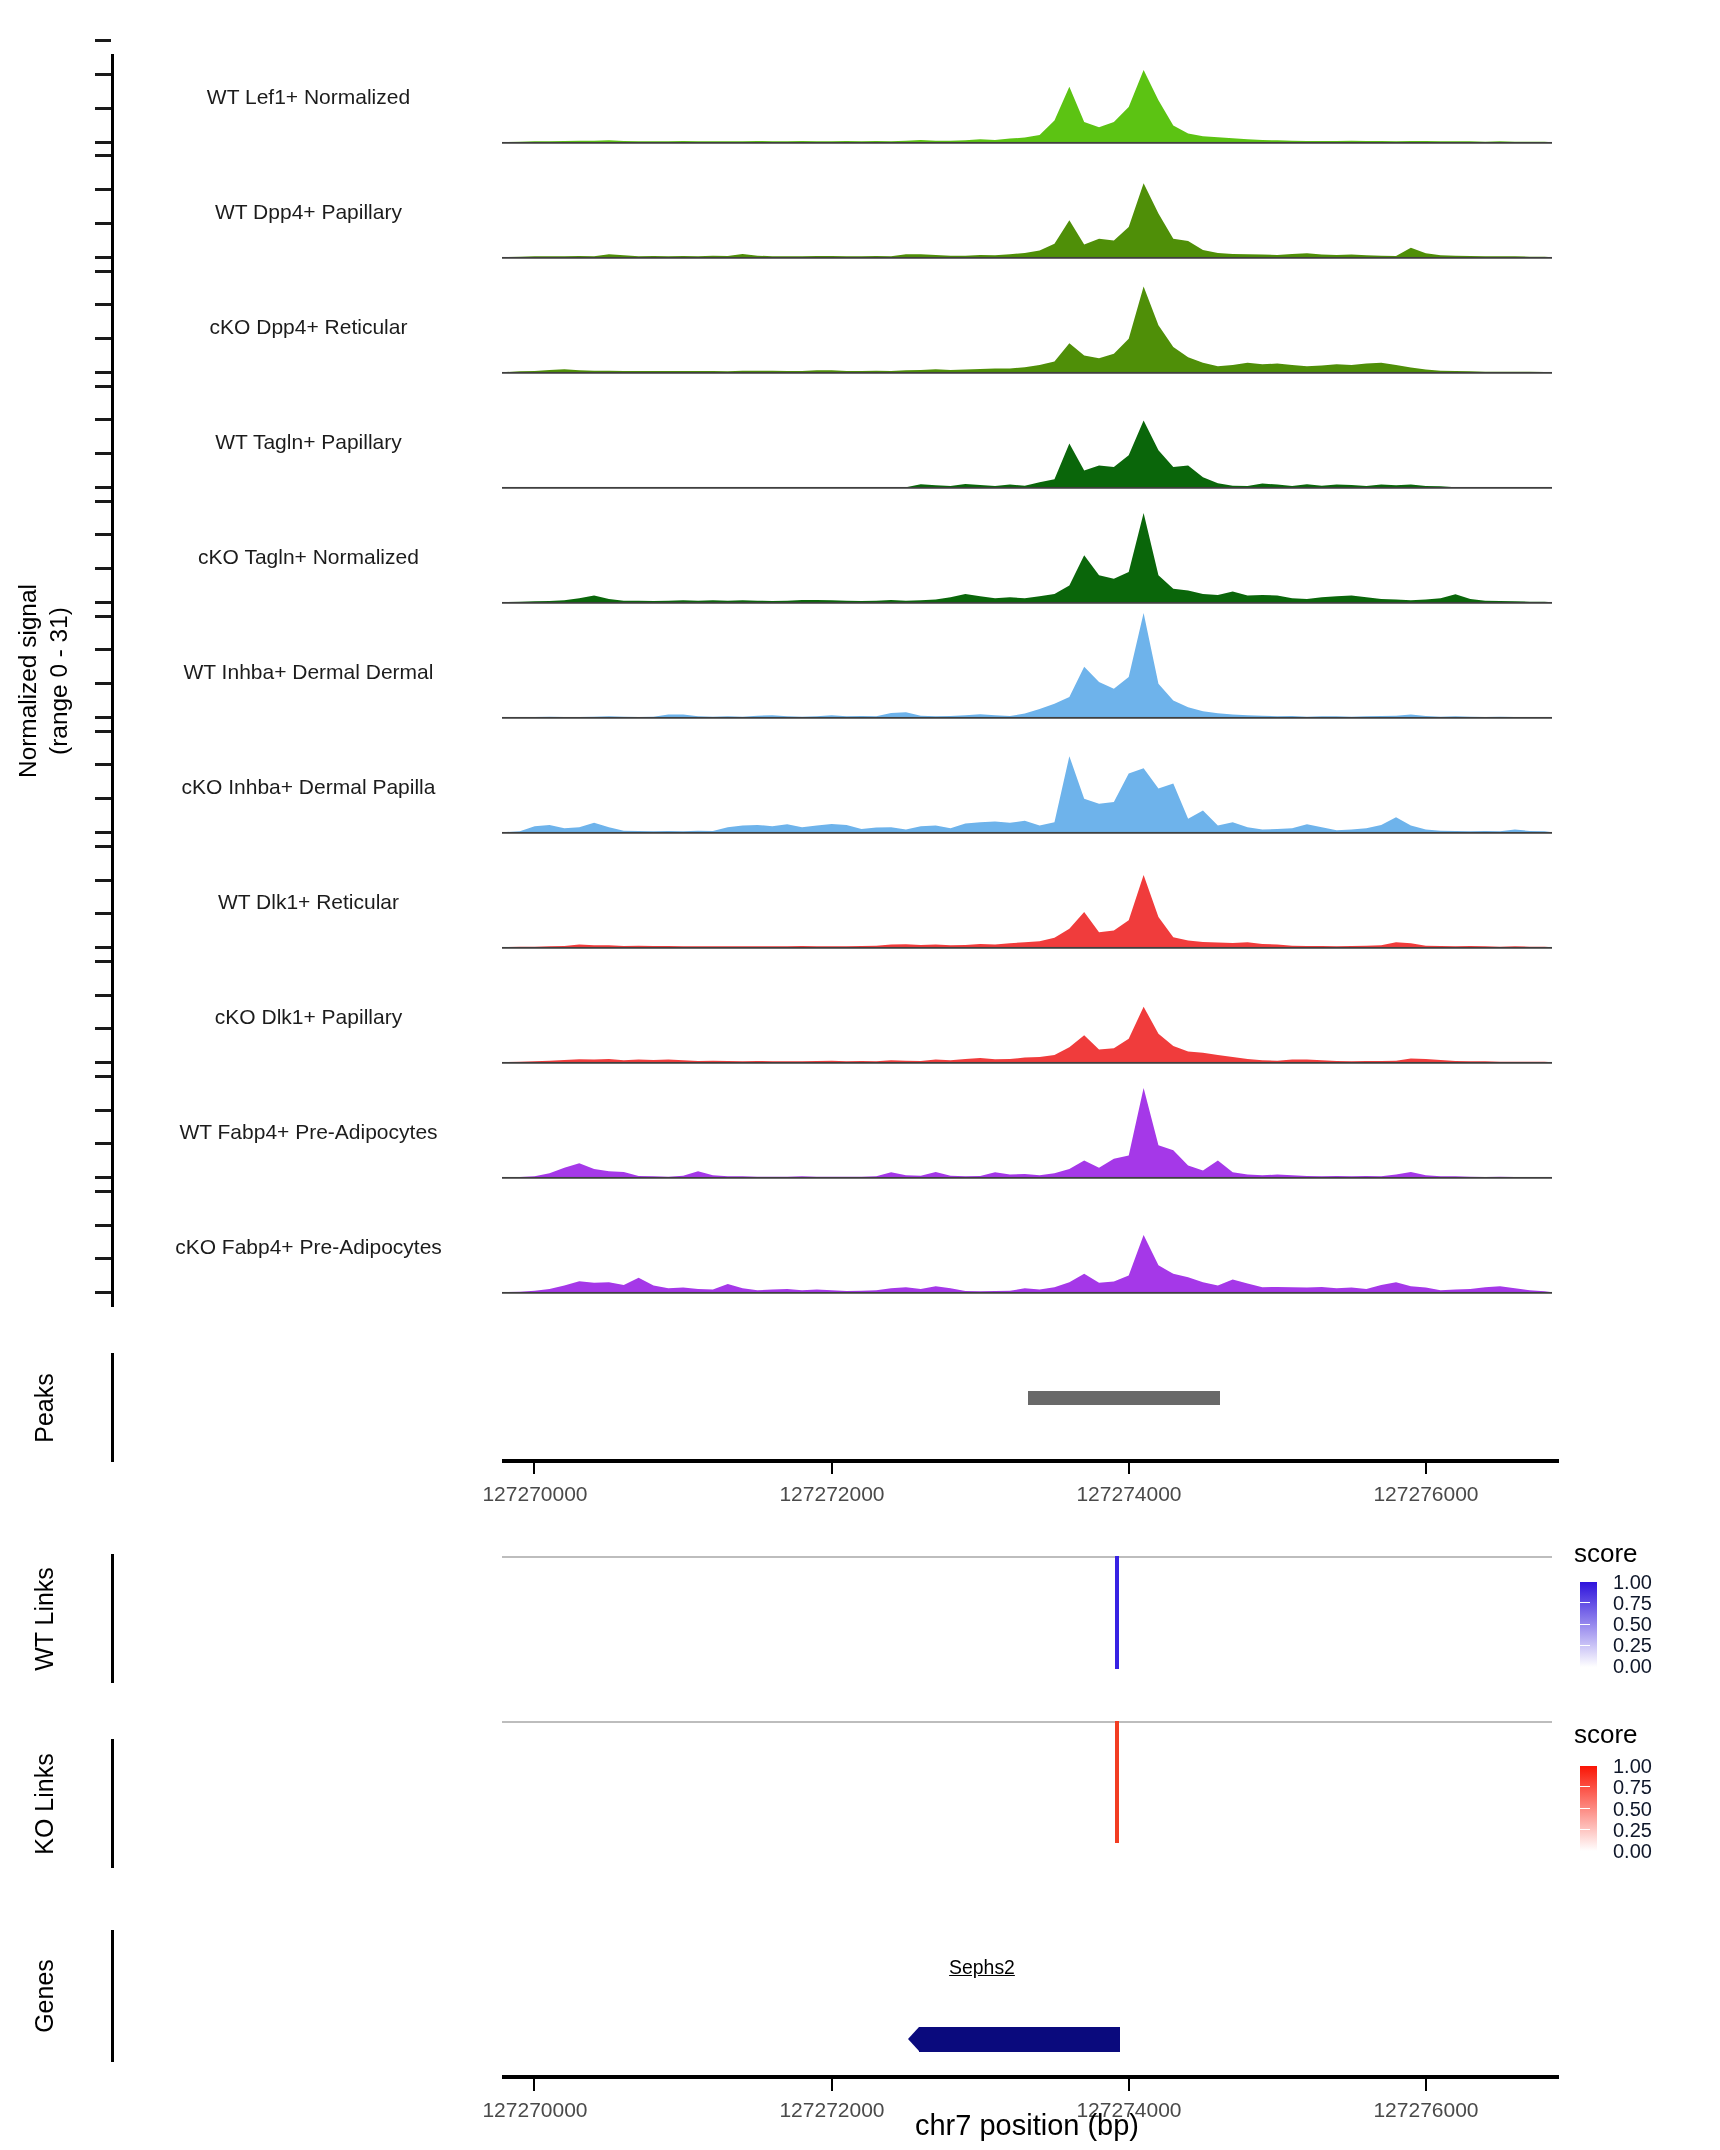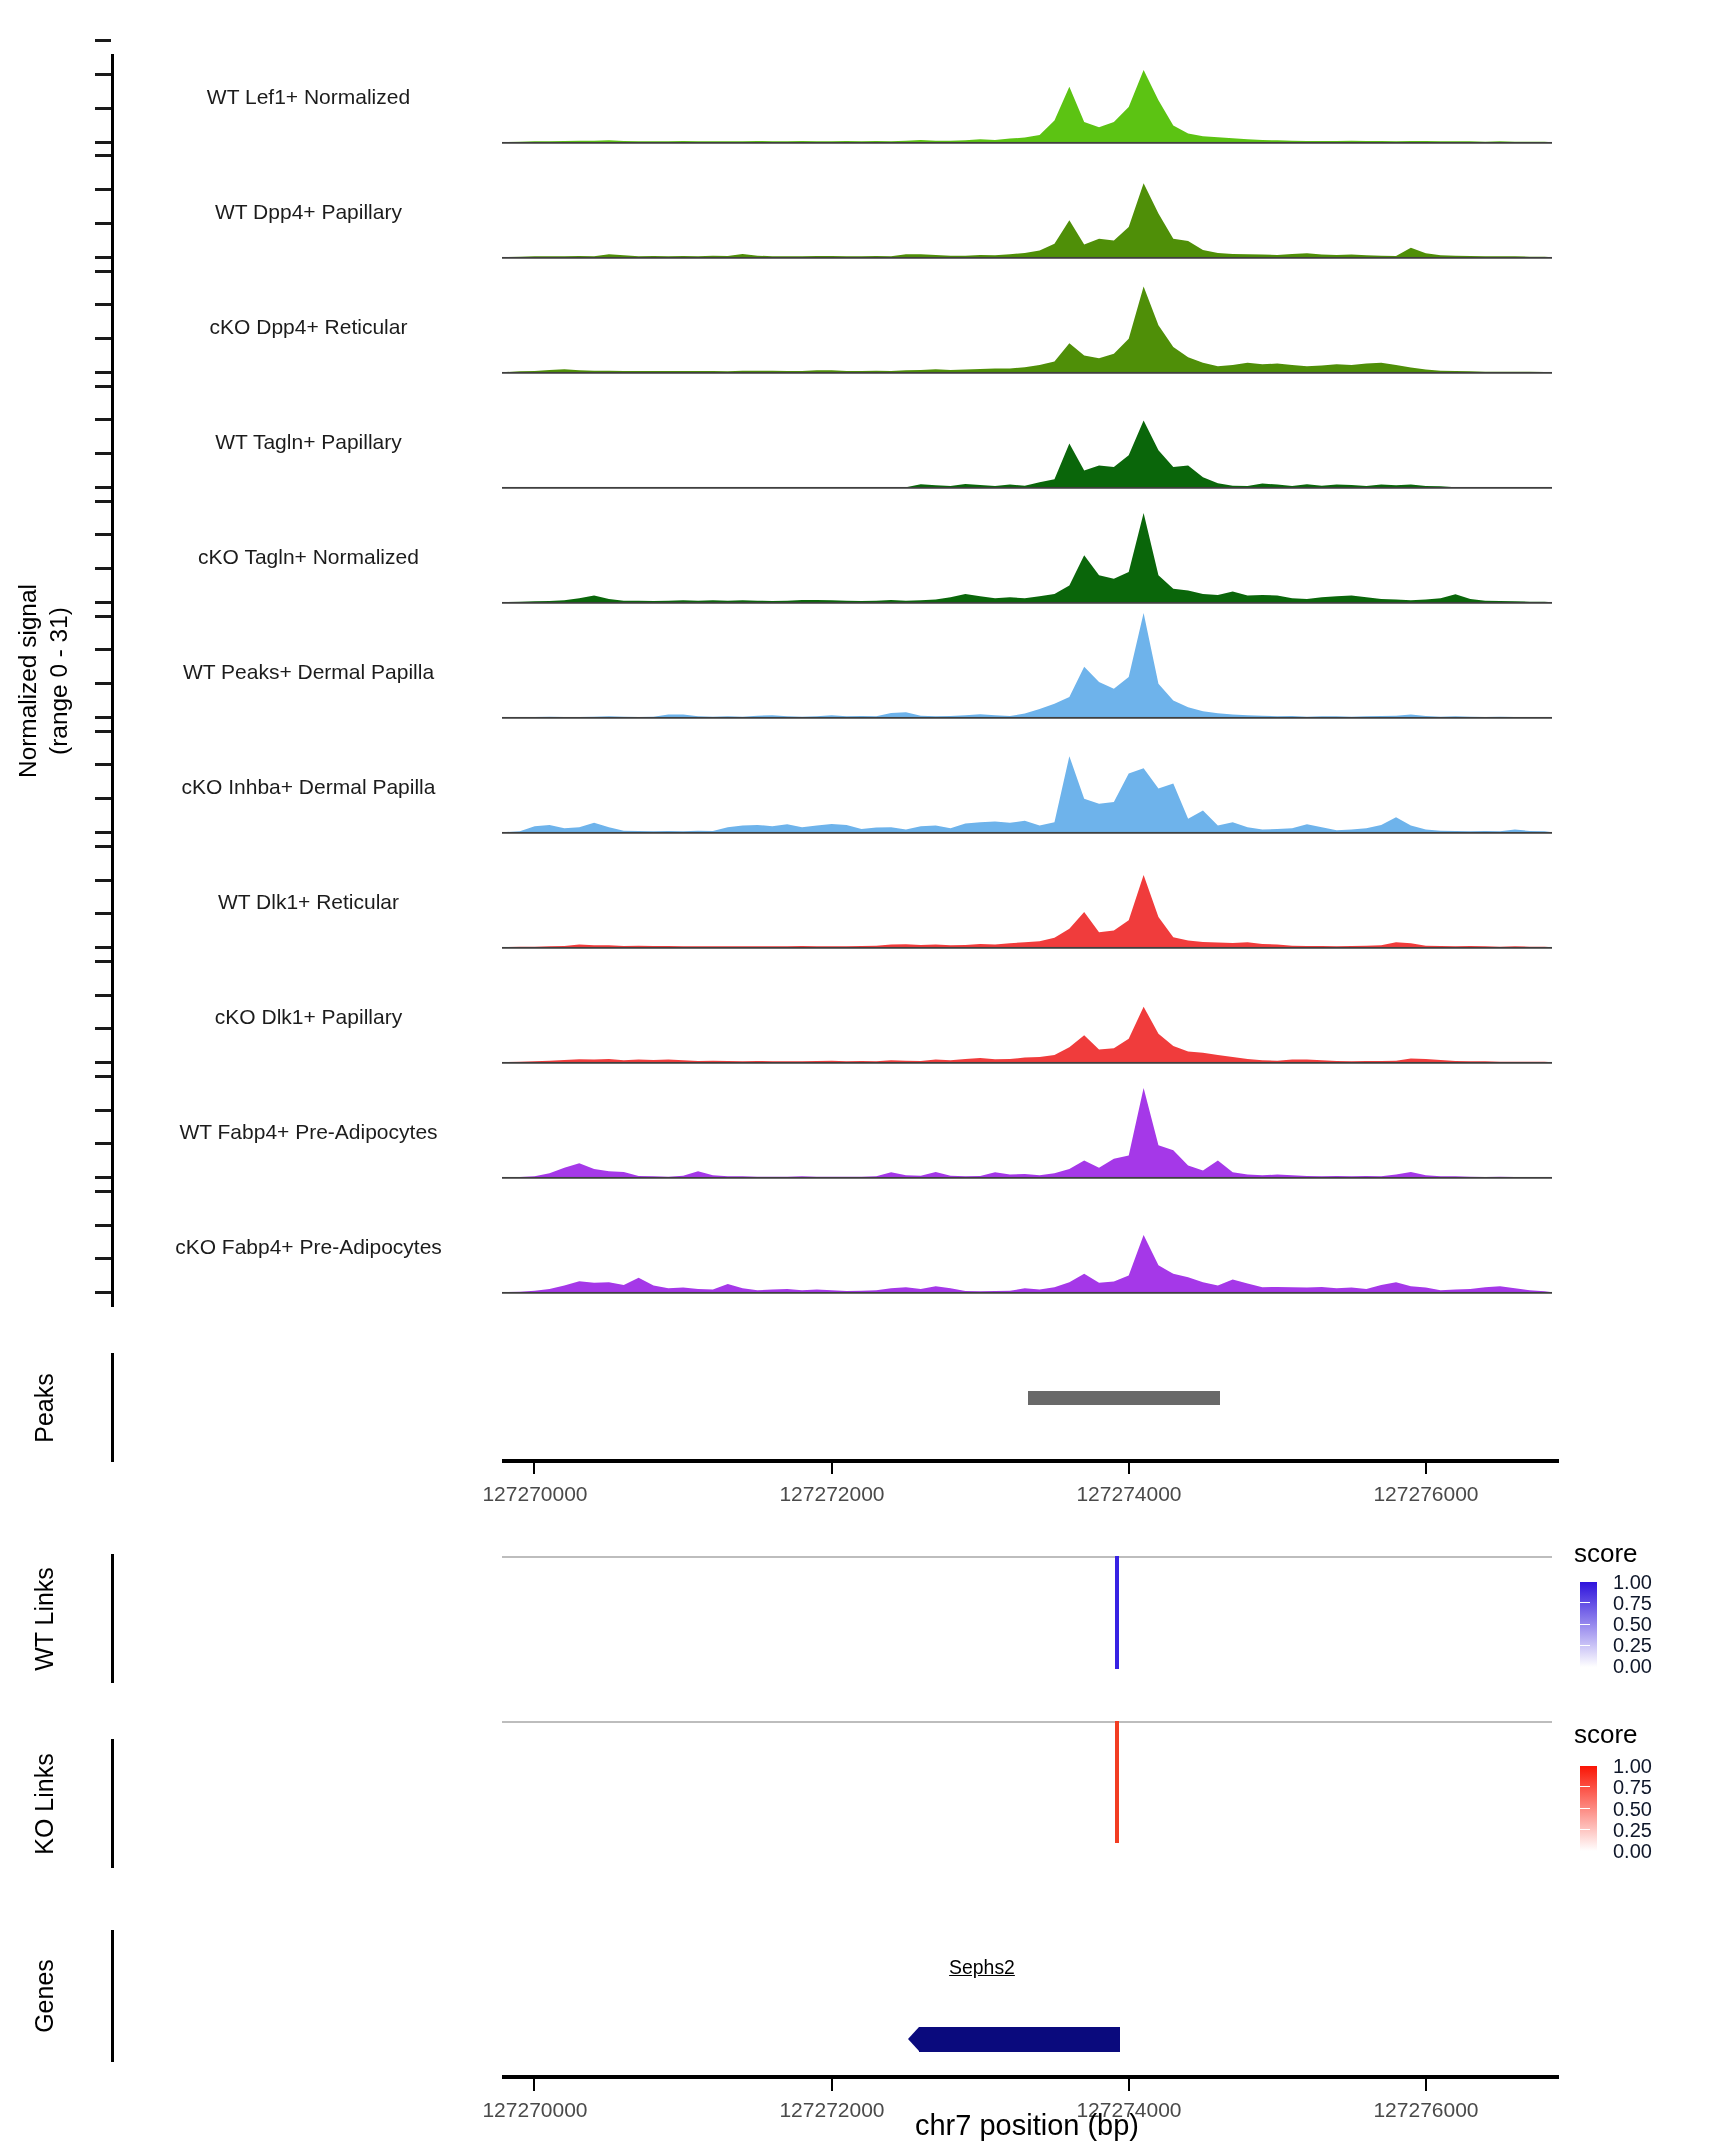--- a/index.html
+++ b/index.html
@@ -107,21 +107,21 @@
       <div class="track-label" style="top: 442px; position: absolute;">WT Tagln+ Papillary</div>
       <svg width="1050" height="108" viewBox="0 0 1465 150" style="position: absolute; left: 502px; top: 381px;">
         <polygon points="0,148 24.9,148.0 45.6,148.0 66.3,148.0 87.0,148.0 107.8,148.0 128.5,148.0 149.2,148.0 169.9,148.0 190.6,148.0 211.4,148.0 232.1,148.0 252.8,148.0 273.5,148.0 294.2,148.0 315.0,148.0 335.7,148.0 356.4,148.0 377.1,148.0 397.9,148.0 418.6,148.0 439.3,148.0 460.0,148.0 480.7,148.0 501.5,148.0 522.2,148.0 542.9,148.0 563.6,148.0 584.3,143.8 605.1,145.2 625.8,146.1 646.5,143.3 667.2,144.7 687.9,146.1 708.7,144.2 729.4,145.7 750.1,140.9 770.8,136.7 791.6,86.9 812.3,124.5 833.0,117.5 853.7,119.8 874.4,103.3 895.2,54.9 915.9,96.3 936.6,119.8 957.3,117.5 978.0,133.9 998.8,142.4 1019.5,145.7 1040.2,146.1 1060.9,142.8 1081.7,144.2 1102.4,146.1 1123.1,143.8 1143.8,145.7 1164.5,144.2 1185.3,144.7 1206.0,146.1 1226.7,144.2 1247.4,145.2 1268.1,144.2 1288.9,146.1 1309.6,146.6 1330.3,148.0 1351.0,148.0 1371.8,148.0 1392.5,148.0 1413.2,148.0 1433.9,148.0 1454.6,148.0 1465,148" fill="#0a660a"></polygon>
         <rect x="0" y="147.5" width="1465" height="2.5" fill="#3f3f3f"></rect>
       </svg>
       <div class="track-label" style="top: 557px; position: absolute;">cKO Tagln+ Normalized</div>
       <svg width="1050" height="108" viewBox="0 0 1465 150" style="position: absolute; left: 502px; top: 496px;">
         <polygon points="0,148 24.9,147.1 45.6,146.6 66.3,146.1 87.0,145.2 107.8,142.4 128.5,138.6 149.2,143.3 169.9,145.7 190.6,145.7 211.4,146.1 232.1,145.7 252.8,145.2 273.5,145.7 294.2,145.2 315.0,145.7 335.7,145.2 356.4,145.7 377.1,146.1 397.9,145.7 418.6,144.7 439.3,144.7 460.0,145.2 480.7,145.7 501.5,146.1 522.2,145.7 542.9,144.7 563.6,145.7 584.3,145.2 605.1,144.2 625.8,140.9 646.5,136.3 667.2,139.5 687.9,142.4 708.7,140.9 729.4,142.4 750.1,139.5 770.8,136.3 791.6,124.5 812.3,82.2 833.0,110.4 853.7,115.1 874.4,105.7 895.2,23.4 915.9,110.4 936.6,129.2 957.3,131.6 978.0,136.3 998.8,137.7 1019.5,133.0 1040.2,138.6 1060.9,137.7 1081.7,138.6 1102.4,142.4 1123.1,143.3 1143.8,140.9 1164.5,139.5 1185.3,138.6 1206.0,140.9 1226.7,143.3 1247.4,144.2 1268.1,145.2 1288.9,144.2 1309.6,142.4 1330.3,136.7 1351.0,143.3 1371.8,145.7 1392.5,146.1 1413.2,146.6 1433.9,147.1 1454.6,147.1 1465,148" fill="#0a660a"></polygon>
         <rect x="0" y="147.5" width="1465" height="2.5" fill="#3f3f3f"></rect>
       </svg>
-      <div class="track-label" style="top: 672px; position: absolute;">WT Peaks+ Dermal Papilla</div>
+      <div class="track-label" style="top: 672px; position: absolute;">WT Inhba+ Dermal Dermal</div>
       <svg width="1050" height="108" viewBox="0 0 1465 150" style="position: absolute; left: 502px; top: 611px;">
         <polygon points="0,148 24.9,147.5 45.6,147.5 66.3,147.1 87.0,147.5 107.8,147.5 128.5,147.1 149.2,146.6 169.9,147.1 190.6,147.5 211.4,147.1 232.1,144.2 252.8,144.2 273.5,146.6 294.2,147.1 315.0,146.6 335.7,147.1 356.4,145.7 377.1,145.2 397.9,146.6 418.6,147.1 439.3,146.6 460.0,145.2 480.7,146.6 501.5,146.1 522.2,146.6 542.9,141.9 563.6,140.9 584.3,145.7 605.1,146.6 625.8,146.1 646.5,145.2 667.2,143.8 687.9,145.2 708.7,146.1 729.4,142.8 750.1,136.3 770.8,129.2 791.6,119.8 812.3,77.5 833.0,98.7 853.7,108.0 874.4,91.6 895.2,2.3 915.9,101.0 936.6,124.5 957.3,133.9 978.0,139.5 998.8,142.4 1019.5,144.2 1040.2,145.2 1060.9,145.7 1081.7,146.6 1102.4,146.1 1123.1,147.1 1143.8,146.6 1164.5,146.6 1185.3,147.1 1206.0,146.6 1226.7,146.1 1247.4,145.7 1268.1,144.2 1288.9,146.1 1309.6,147.1 1330.3,146.6 1351.0,147.1 1371.8,147.5 1392.5,147.1 1413.2,147.5 1433.9,147.5 1454.6,147.5 1465,148" fill="#6eb3eb"></polygon>
         <rect x="0" y="147.5" width="1465" height="2.5" fill="#3f3f3f"></rect>
       </svg>
       <div class="track-label" style="top: 787px; position: absolute;">cKO Inhba+ Dermal Papilla</div>
       <svg width="1050" height="108" viewBox="0 0 1465 150" style="position: absolute; left: 502px; top: 726px;">
         <polygon points="0,148 24.9,146.6 45.6,139.5 66.3,137.7 87.0,142.4 107.8,140.9 128.5,134.8 149.2,140.9 169.9,145.7 190.6,146.1 211.4,146.6 232.1,146.1 252.8,146.6 273.5,145.7 294.2,146.1 315.0,140.9 335.7,138.6 356.4,137.7 377.1,139.5 397.9,136.7 418.6,140.9 439.3,138.6 460.0,136.3 480.7,137.7 501.5,143.3 522.2,141.4 542.9,140.9 563.6,144.2 584.3,139.5 605.1,138.6 625.8,142.4 646.5,135.8 667.2,133.9 687.9,133.0 708.7,134.8 729.4,132.0 750.1,138.6 770.8,133.9 791.6,41.8 812.3,101.0 833.0,108.0 853.7,105.7 874.4,65.8 895.2,58.7 915.9,86.9 936.6,79.8 957.3,129.2 978.0,117.5 998.8,138.6 1019.5,133.9 1040.2,140.9 1060.9,144.2 1081.7,143.3 1102.4,142.4 1123.1,136.7 1143.8,140.9 1164.5,145.2 1185.3,144.2 1206.0,142.4 1226.7,137.7 1247.4,126.8 1268.1,138.6 1288.9,144.2 1309.6,145.7 1330.3,146.1 1351.0,146.6 1371.8,146.1 1392.5,146.6 1413.2,144.2 1433.9,146.1 1454.6,146.6 1465,148" fill="#6eb3eb"></polygon>
         <rect x="0" y="147.5" width="1465" height="2.5" fill="#3f3f3f"></rect>
       </svg>
       <div class="track-label" style="top: 902px; position: absolute;">WT Dlk1+ Reticular</div>

